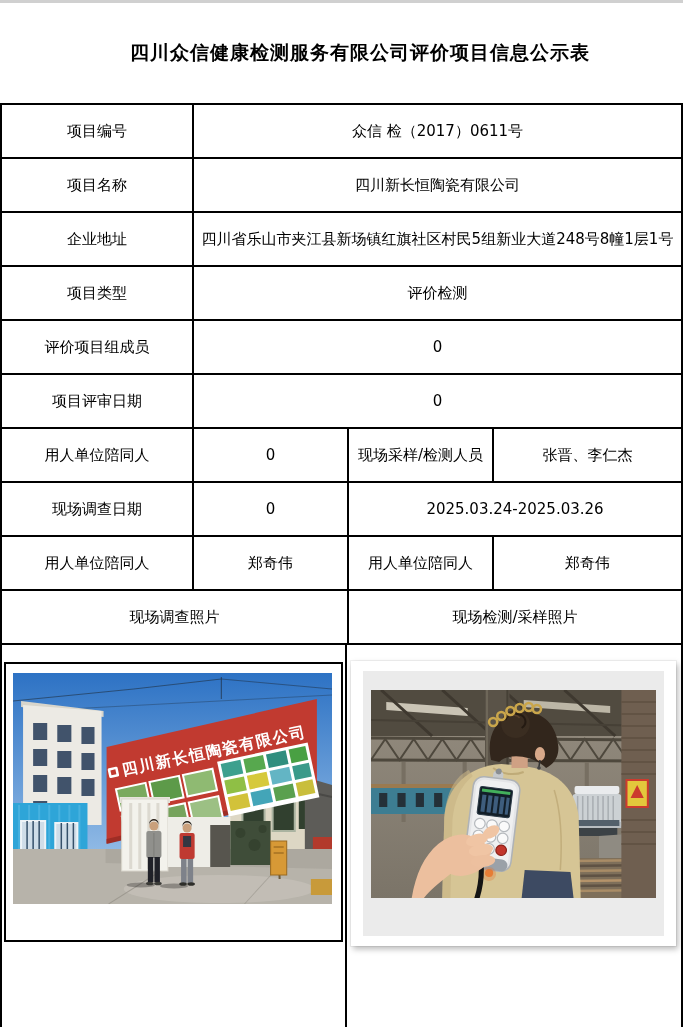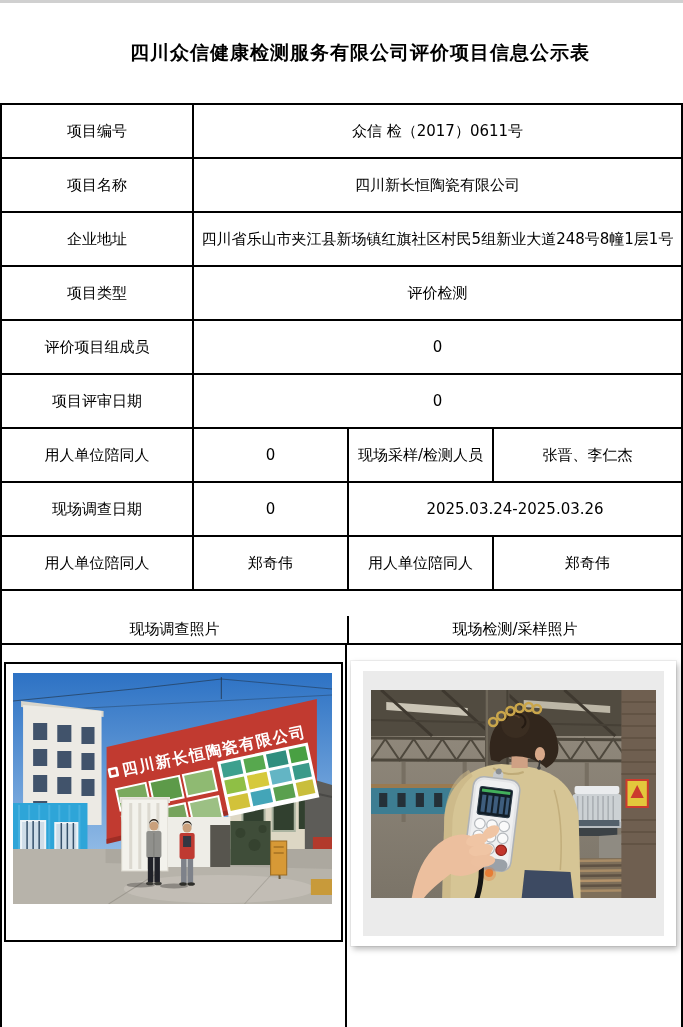--- a/index.html
+++ b/index.html
@@ -3,23 +3,23 @@
 <meta charset="utf-8">
 <style>
   html,body{margin:0;padding:0;background:#fff;}
   body{width:683px;font-family:"DejaVu Sans","Liberation Sans",sans-serif;color:#000;}
   .page{width:683px;height:1027px;position:relative;background:#fff;overflow:hidden;}
   .top-strip{height:3px;background:#d0d0d0;}
   .doc-title{height:100px;display:flex;align-items:center;justify-content:center;
     font-size:19px;font-weight:bold;letter-spacing:1px;padding-left:37px;}
   .info-table{width:683px;box-sizing:border-box;border:2px solid #000;}
   .trow{display:flex;height:52px;border-bottom:2px solid #000;}
-  .trow.last{border-bottom:none;align-items:flex-end;}
+  .trow.last{border-bottom:none;}
   .cell{display:flex;align-items:center;justify-content:center;text-align:center;
-    padding:4px 4px;box-sizing:border-box;font-size:15px;border-right:2px solid #000;
+    padding:12px 4px;box-sizing:border-box;font-size:15px;border-right:2px solid #000;
     overflow:hidden;white-space:nowrap;}
   .c1{width:192px;flex:none;}
   .c2{width:155px;flex:none;}
   .c3{width:145px;flex:none;}
   .crest{flex:1;border-right:none;}
   .cL{width:347px;flex:none;}
   .photo-section{display:flex;height:397px;width:683px;box-sizing:border-box;
     border:2px solid #000;border-top:none;}
   .pleft{width:345px;flex:none;border-right:2px solid #000;box-sizing:border-box;}
   .pright{flex:1;}

